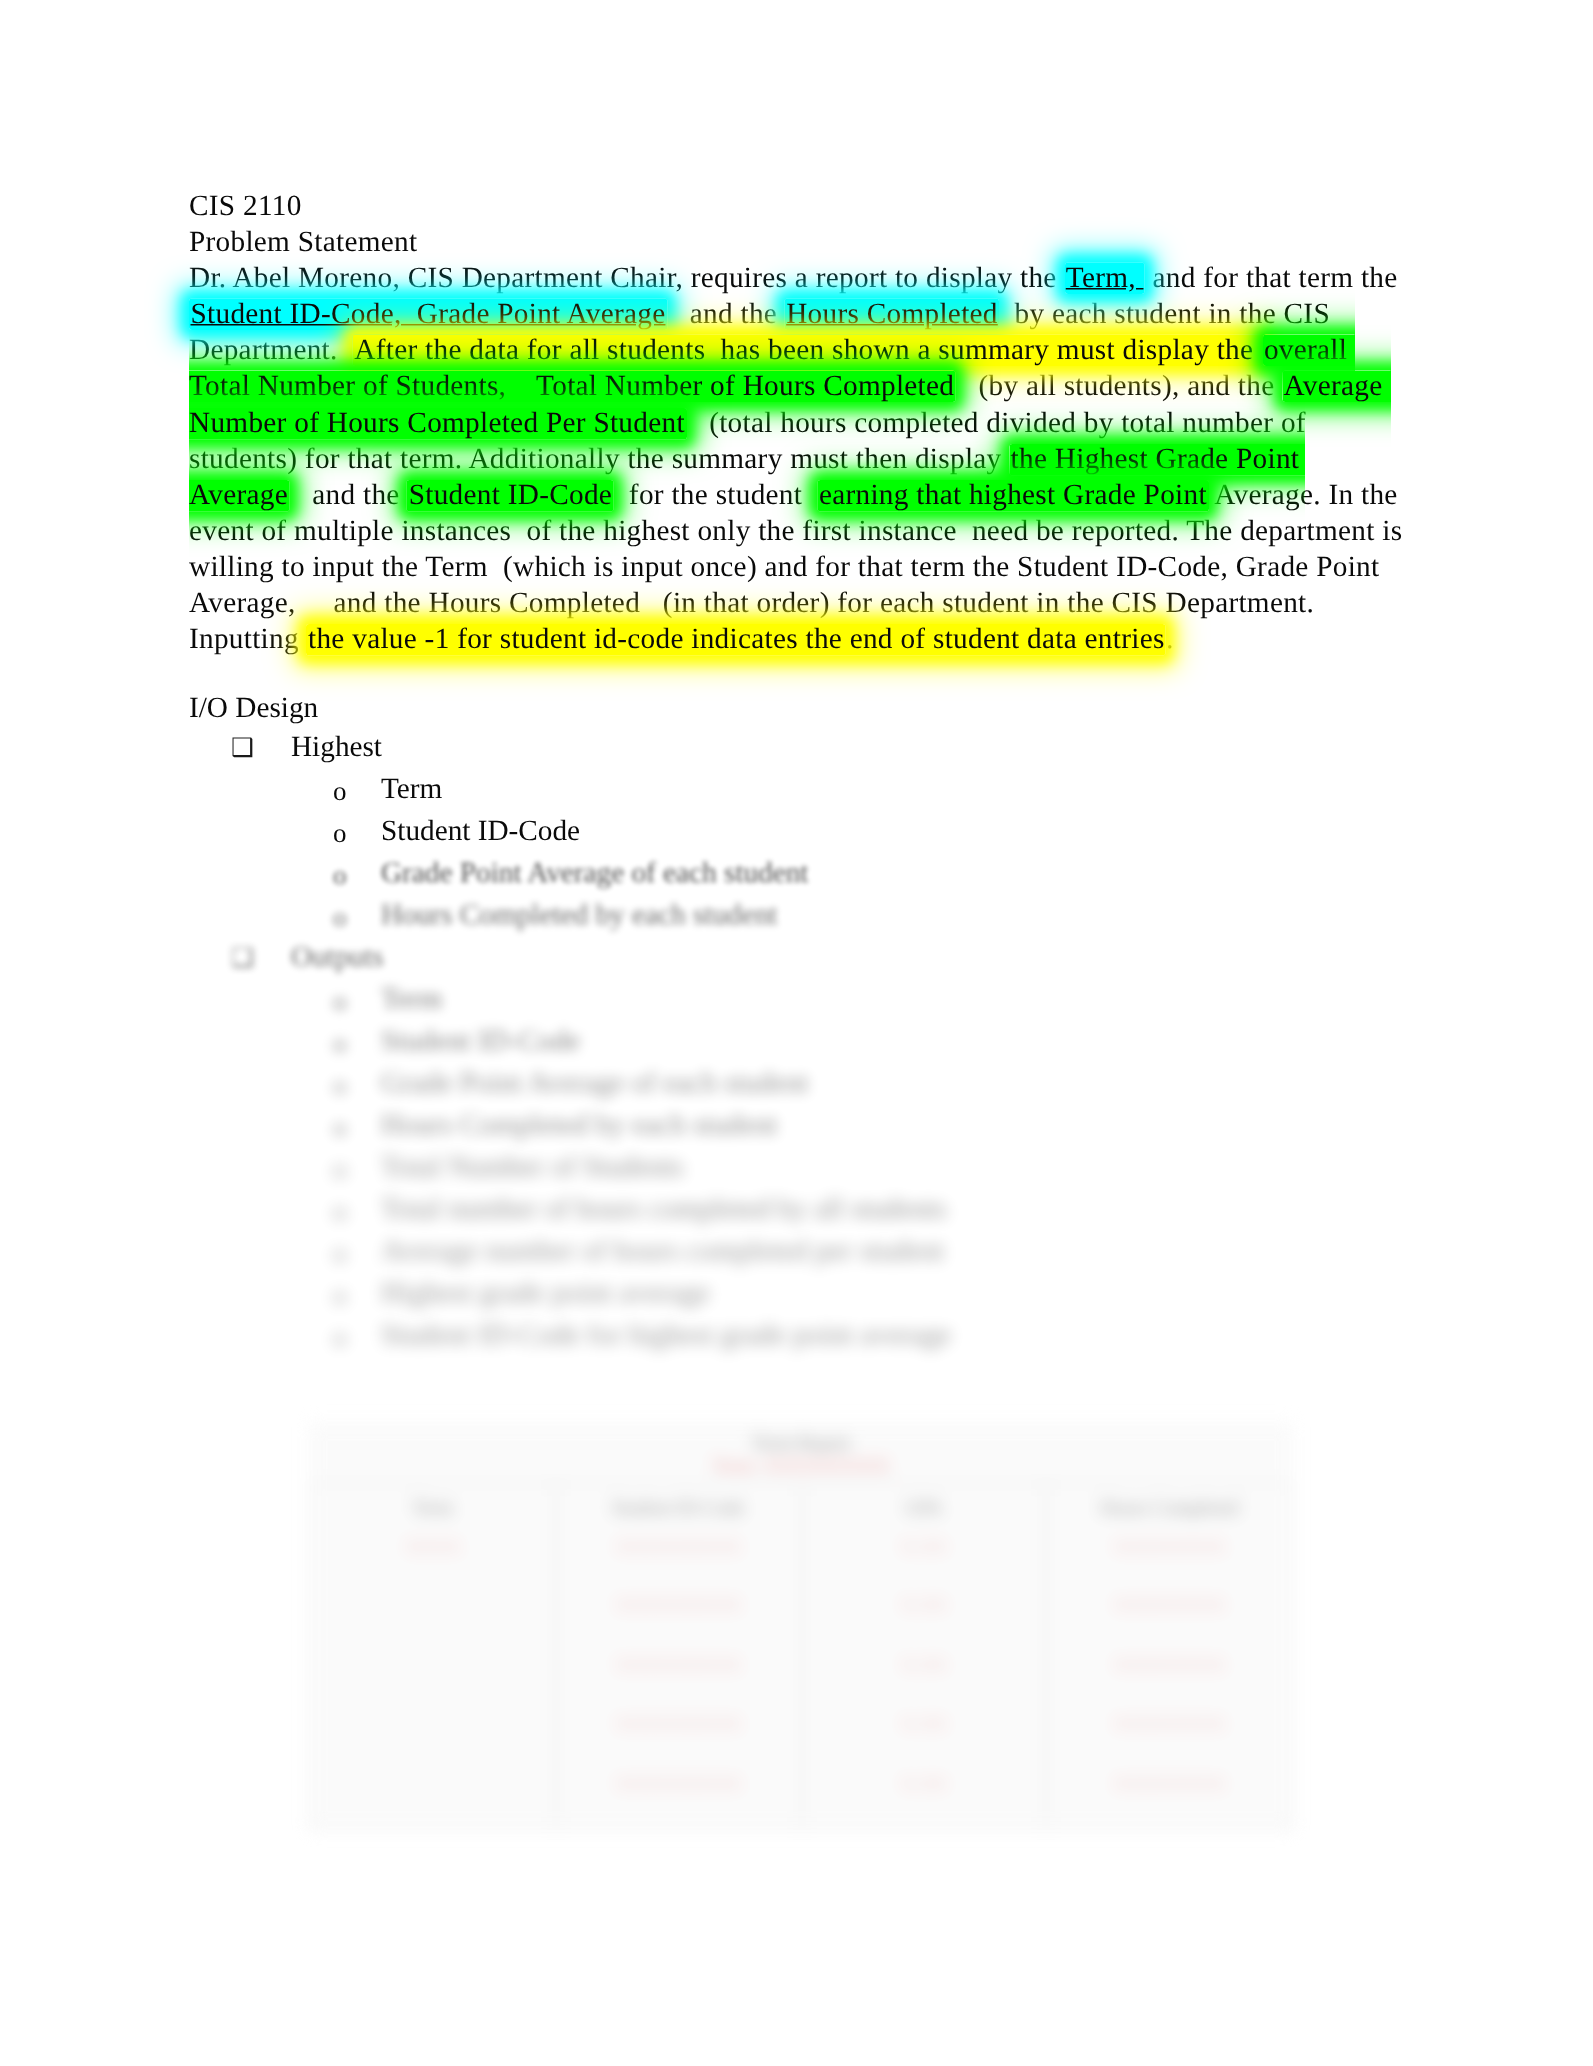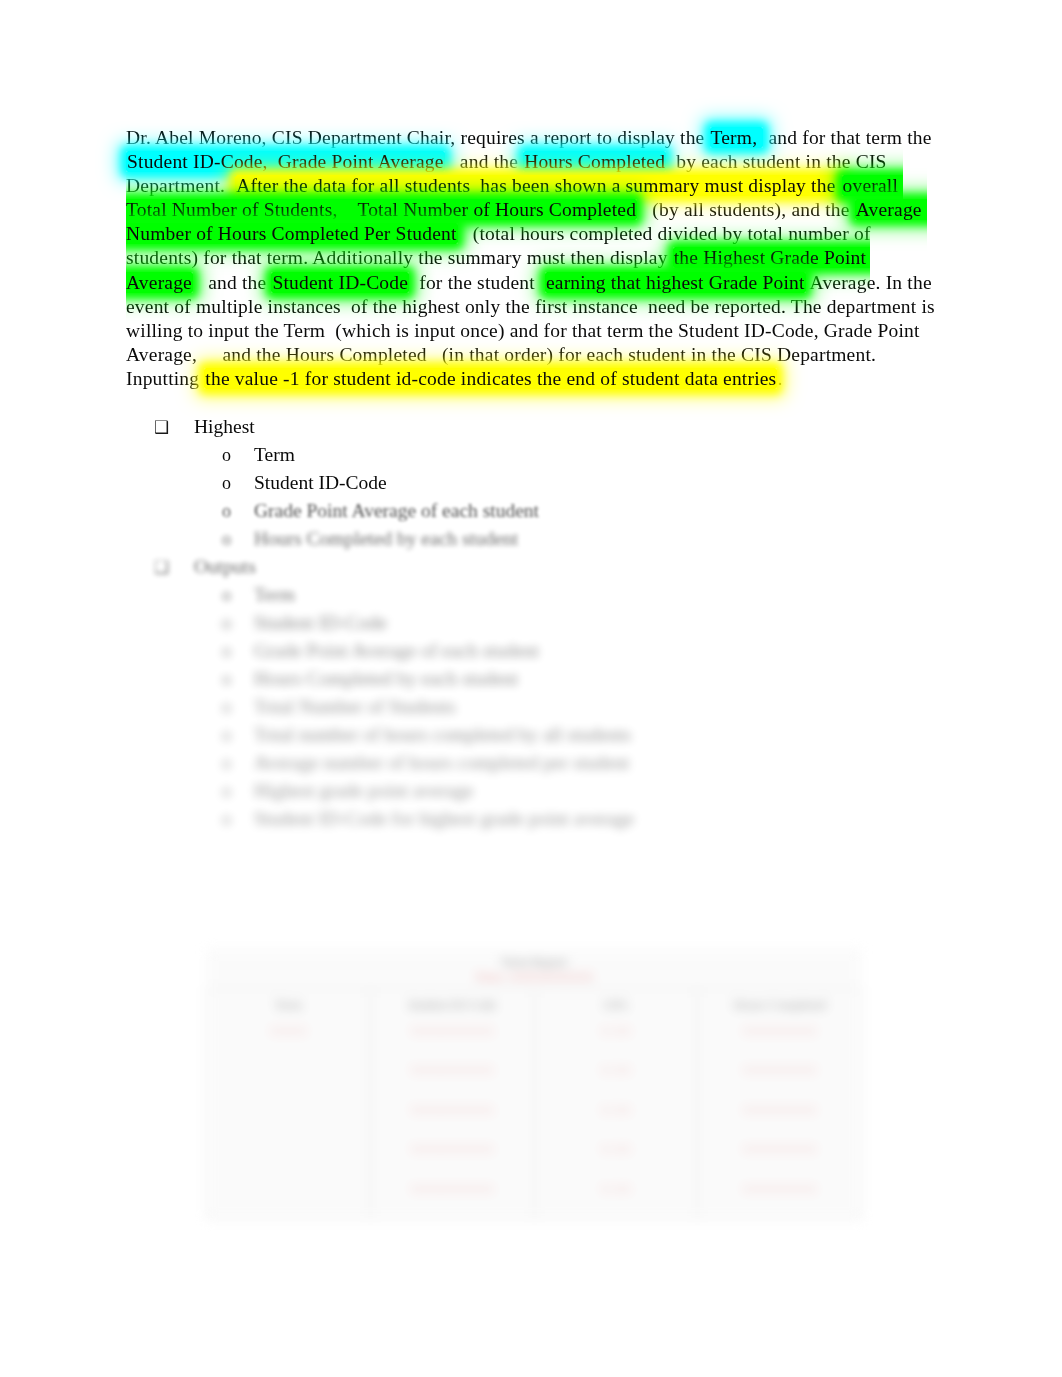--- a/index.html
+++ b/index.html
@@ -28,20 +28,21 @@
   .para{margin:0;}
 
   
   .hl{
     padding:0 1px;
     border-radius:2px;
   }
   .hl-cy{
     background:#00ffff;
     box-shadow:0 0 9px 5px #00ffff, 0 0 18px 9px rgba(0,255,255,.55);
+    text-decoration:underline;
   }
   .hl-ye{
     background:#ffff00;
     box-shadow:0 0 9px 5px #ffff00, 0 0 18px 9px rgba(255,255,0,.55);
   }
   .hl-gr{
     background:#00ff00;
     box-shadow:0 0 9px 5px #00ff00, 0 0 18px 9px rgba(0,255,0,.55);
   }
   .hl-cy,.hl-ye,.hl-gr{position:relative;z-index:1;}
@@ -128,25 +129,28 @@
   .tbl td:last-child{border-right:none;}
   .redcol{color:#edb3b3;}
 </style>
 </head>
 <body>
 
 <div class="page">
 
   <div class="doc">
 
+    <div class="line para">CIS 2110</div>
+    <div class="line para">Problem Statement</div>
 
     <div class="line para" id="problem-statement"><span>Dr. Abel Moreno, CIS Department Chair, requires a report to display the </span><span class="hl hl-cy">Term, </span><span> and for that term the </span><span class="hl hl-cy">Student ID-Code,  Grade Point Average</span><span>   and the </span><span class="hl hl-cy">Hours Completed</span><span>  by each student in the CIS Department.  </span><span class="hl hl-ye">After the data for all students  has been shown a summary must display the </span><span class="hl hl-gr">overall Total Number of Students,    Total Number of Hours Completed</span><span>   (by all students), and the </span><span class="hl hl-gr">Average Number of Hours Completed Per Student</span><span>   (total hours completed divided by total number of students) for that term. Additionally the summary must then display </span><span class="hl hl-gr">the Highest Grade Point Average</span><span>   and the </span><span class="hl hl-gr">Student ID-Code</span><span>  for the student  </span><span class="hl hl-gr">earning that highest Grade Point</span><span> Average. In the event of multiple instances  of the highest only the first instance  need be reported. The department is willing to input the Term  (which is input once) and for that term the Student ID-Code, Grade Point Average,     and the Hours Completed   (in that order) for each student in the CIS Department. Inputting </span><span class="hl hl-ye">the value -1 for student id-code indicates the end of student data entries</span><span>.</span></div>
 
     <div style="height:22px"></div>
 
+    <div class="section-title">I/O Design</div>
 
     <div class="lvl1">
       <span class="bullet">❑</span>
       <span>Highest</span>
     </div>
 
     <div id="inputs-list">
         <div class="lvl2">
           <span class="bullet sharp-bullet">o</span>
           <span class="blurtext">Term</span>

